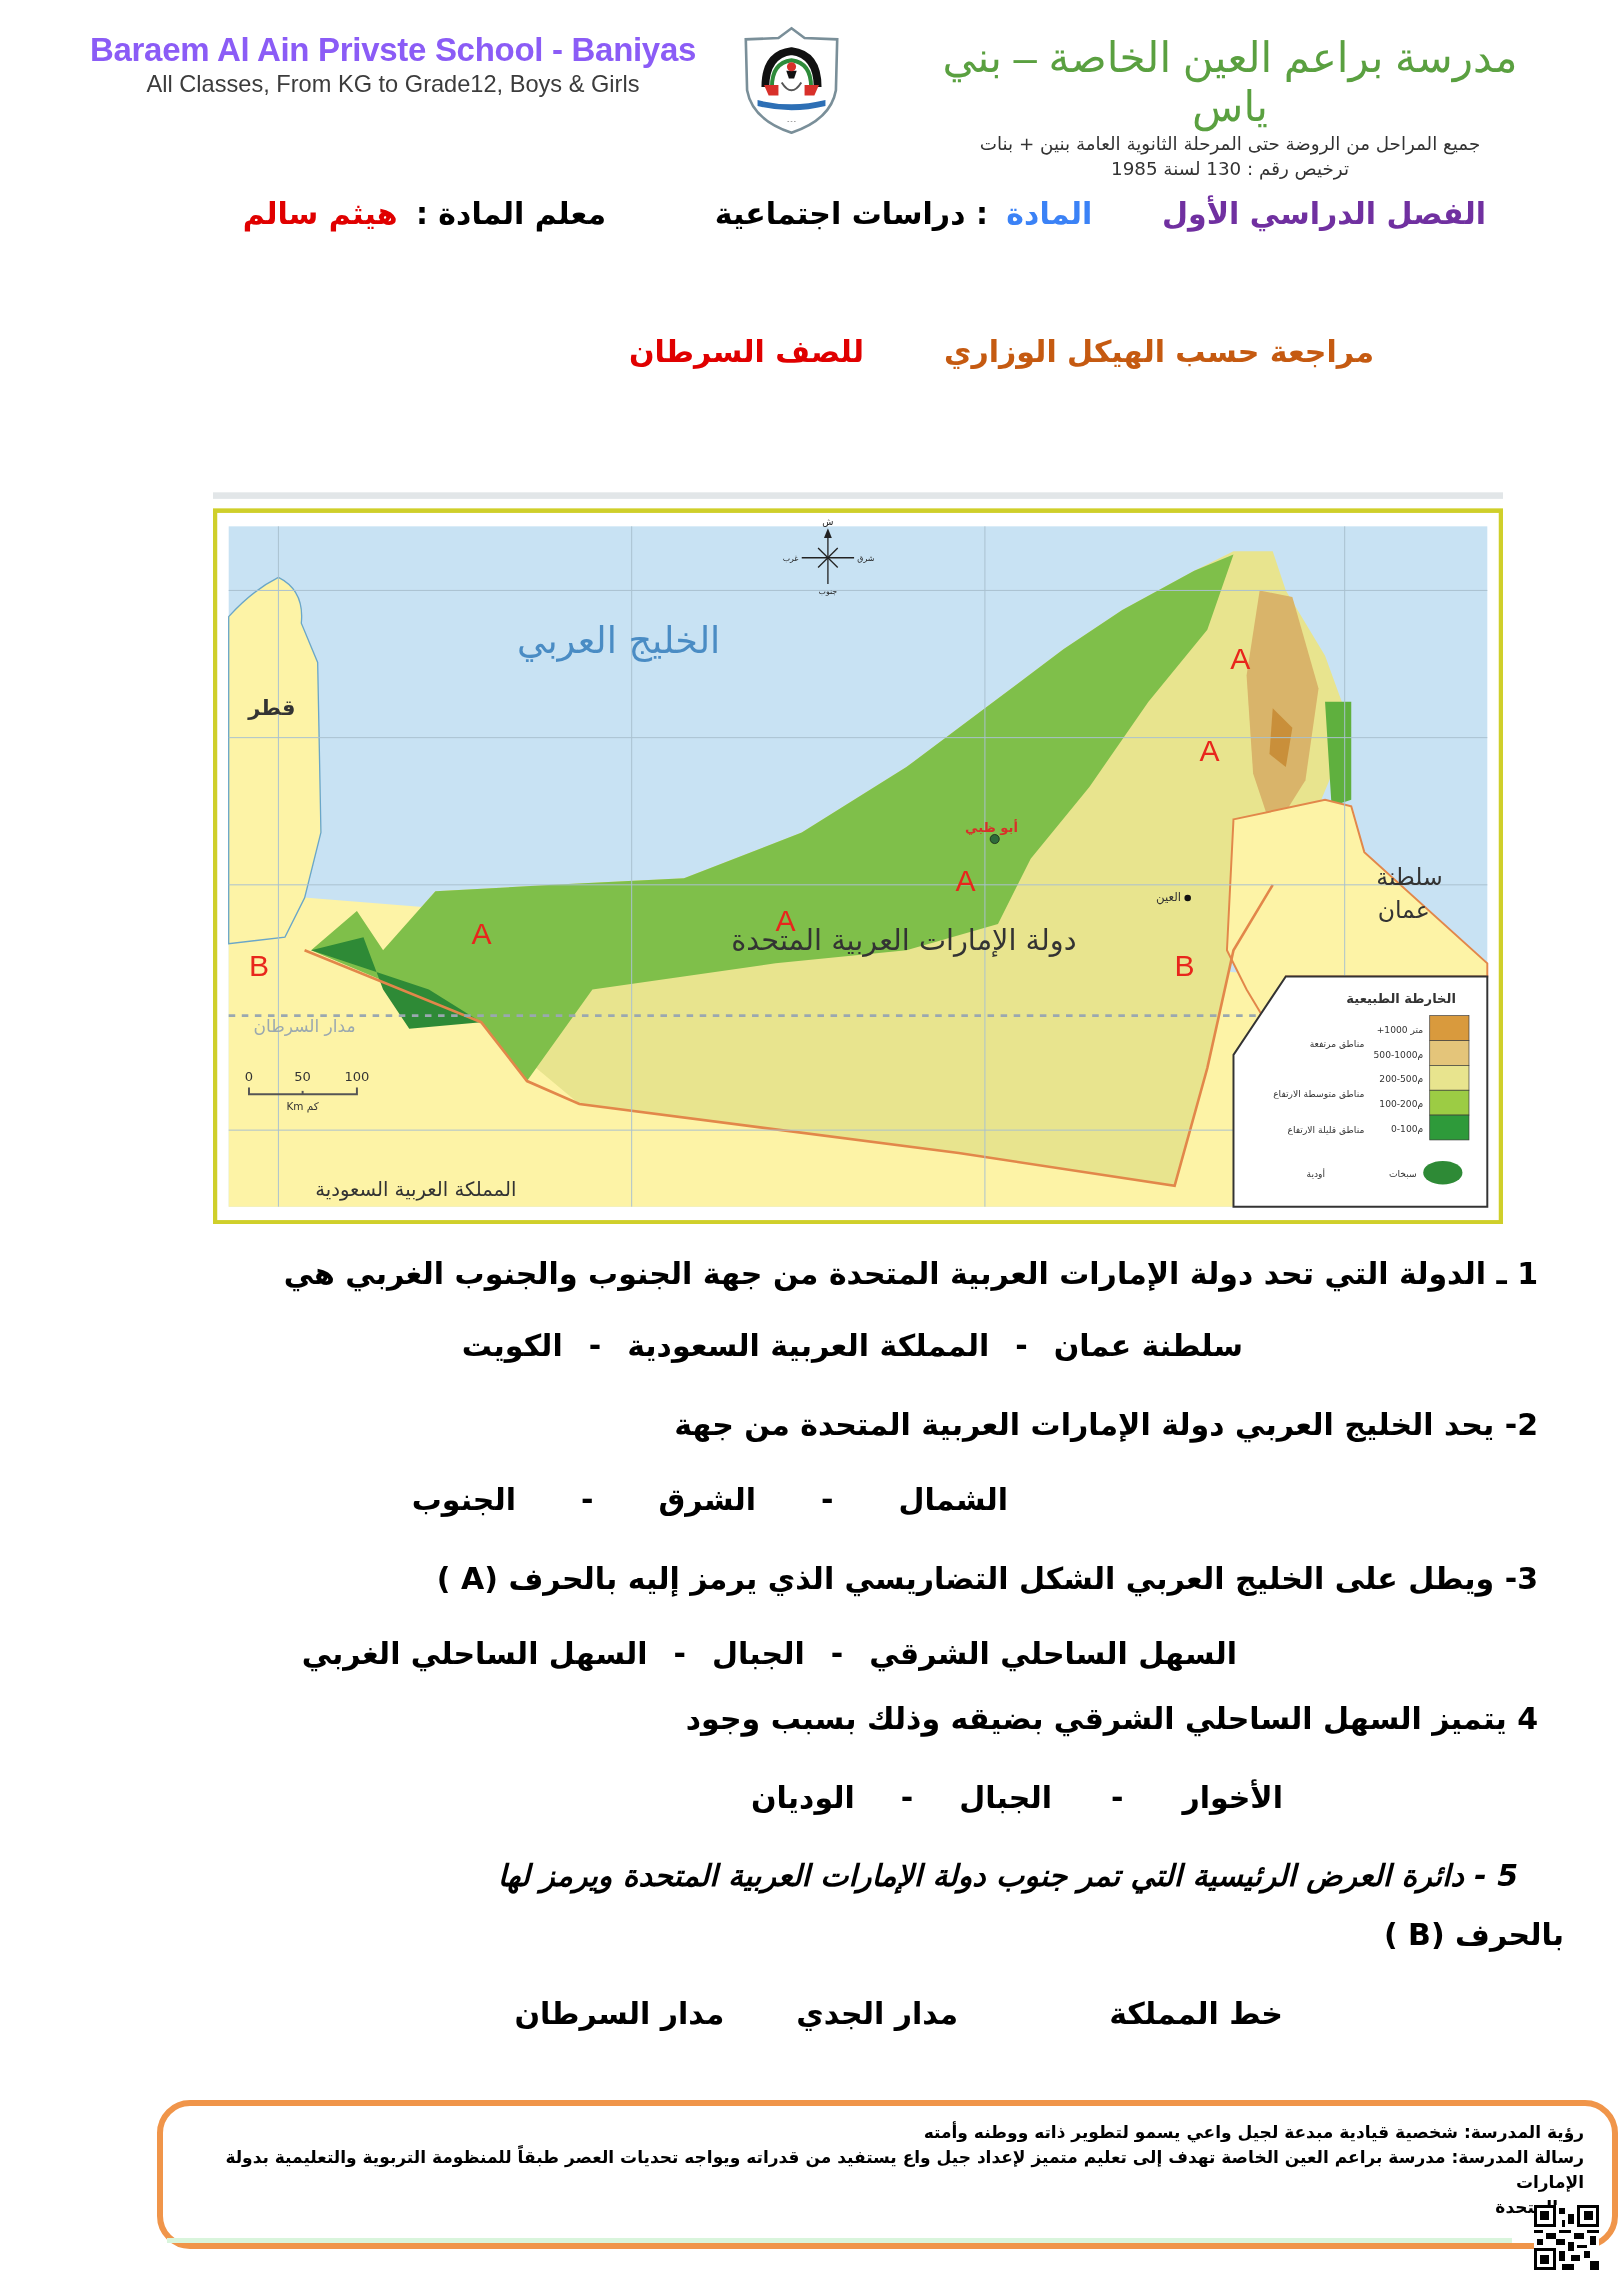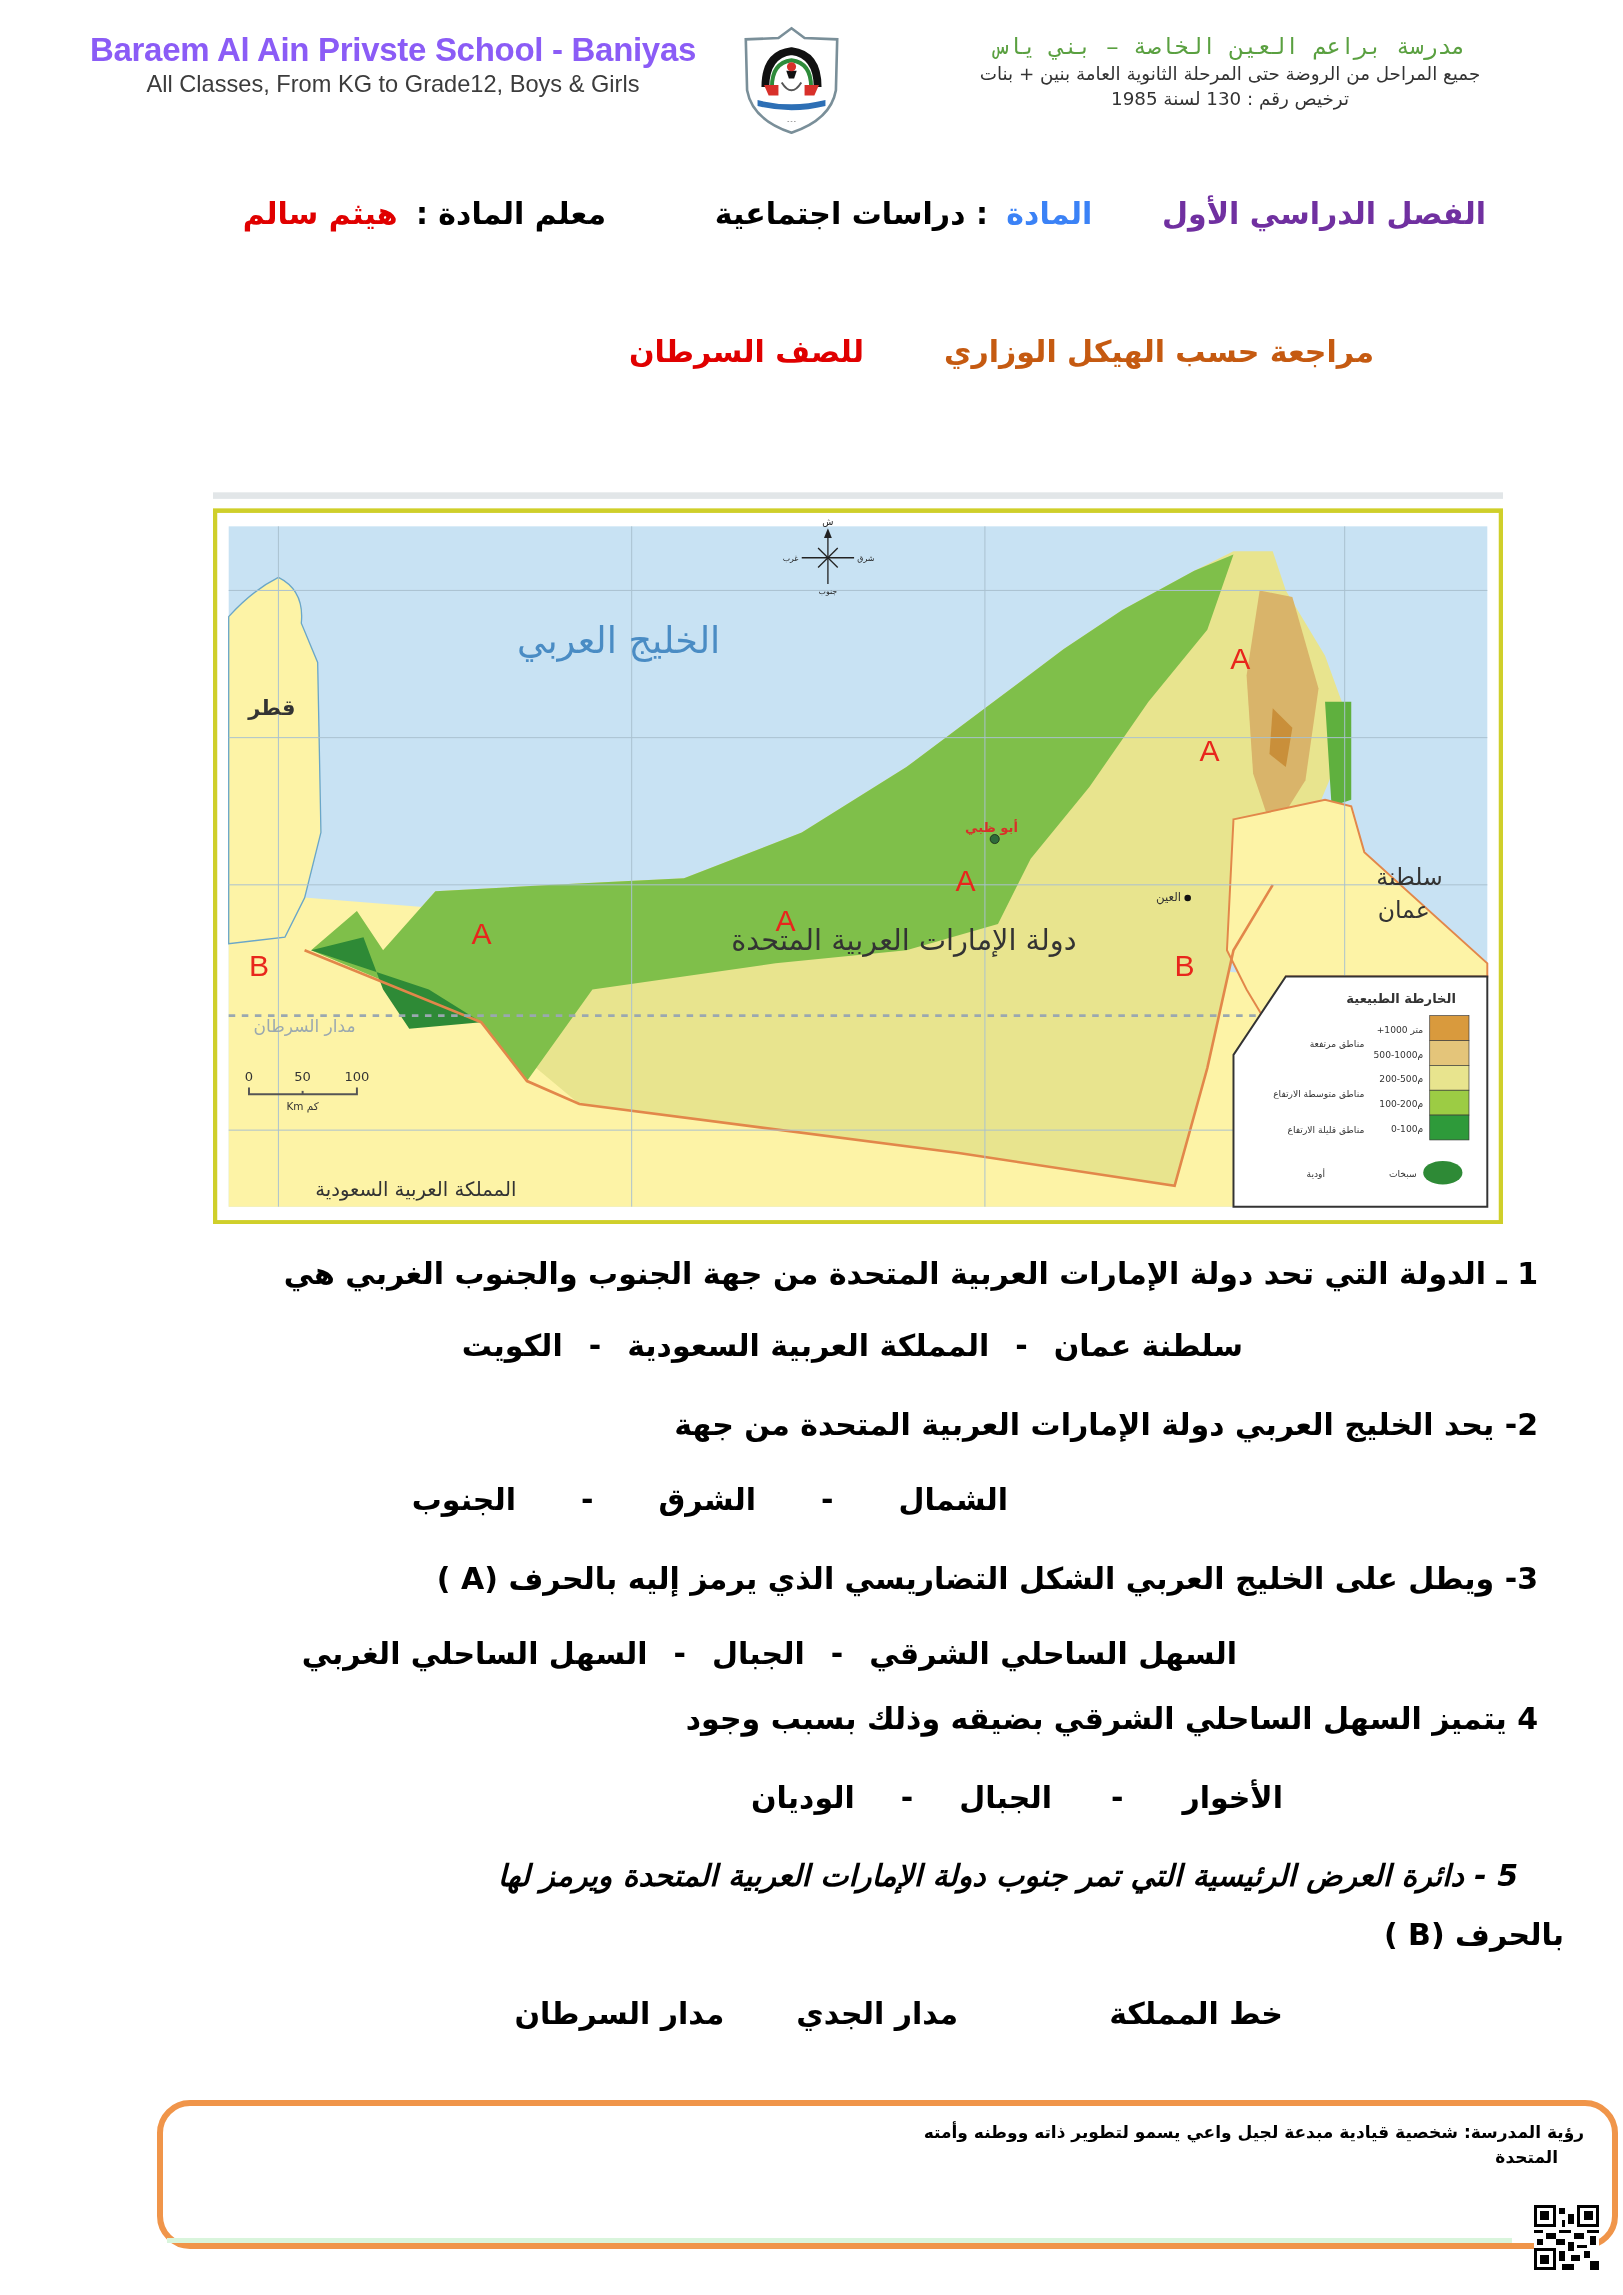--- a/index.html
+++ b/index.html
@@ -3,21 +3,21 @@
 <meta charset="utf-8">
 <style>
   html, body { margin:0; padding:0; background:#ffffff; }
   body { width:1623px; height:2295px; position:relative; overflow:hidden; font-family:"DejaVu Sans", sans-serif; }
   .abs { position:absolute; }
   .header-en { left:79px; top:31px; width:628px; text-align:center; }
   .school-en { font-family:"Liberation Sans", sans-serif; font-weight:bold; color:#8b5cf6; font-size:33px; letter-spacing:-0.3px; }
   .sub-en { font-family:"Liberation Sans", sans-serif; color:#3c3c3c; font-size:23.6px; line-height:30px; }
   .emblem { left:739px; top:25px; width:105px; height:111px; }
   .header-ar { left:903px; top:33px; width:654px; text-align:center; direction:rtl; }
-  .school-ar { font-family:Liberation Mono, monospace; color:#5aa040; font-size:23px; }
+  .school-ar { font-family:Liberation Sans, sans-serif; color:#5aa040; font-size:42px; }
   .sub-ar { font-family:"DejaVu Sans", sans-serif; color:#333; font-size:18.3px; line-height:25px; }
   .meta-row { top:196px; right:137px; direction:rtl; font-family:"DejaVu Sans", sans-serif; font-weight:bold; font-size:30px; white-space:nowrap; }
   .meta-row span { margin-left:7.9px; }
   .purple { color:#7030a0; }
   .lblue { color:#3b82f6; }
   .black { color:#000; }
   .red { color:#e00000; }
   .brown { color:#c55a11; }
   .review-row { top:334px; right:249px; direction:rtl; font-family:"DejaVu Sans", sans-serif; font-weight:bold; font-size:30px; white-space:nowrap; }
   .map-frame { left:213px; top:492px; width:1290px; height:732px; }
@@ -216,20 +216,21 @@
   <span style="display:inline-block;width:151px"></span>
   <span>مدار الجدي</span>
   <span style="display:inline-block;width:72px"></span>
   <span>مدار السرطان</span>
 </div>
 
 <div class="abs footer-box"></div>
 <div class="abs footer-line"></div>
 <div class="abs footer-text">
   <div>رؤية المدرسة: شخصية قيادية مبدعة لجيل واعي يسمو لتطوير ذاته ووطنه وأمته</div>
+  <div>رسالة المدرسة: مدرسة براعم العين الخاصة تهدف إلى تعليم متميز لإعداد جيل واع يستفيد من قدراته ويواجه تحديات العصر طبقاً للمنظومة التربوية والتعليمية بدولة الإمارات</div>
   <div style="padding-right:26px">المتحدة</div>
 </div>
 <svg class="abs qr" viewBox="0 0 21 21" shape-rendering="crispEdges">
   <rect width="21" height="21" fill="#fff"></rect>
   <g fill="#000">
     <rect x="0" y="0" width="7" height="7"></rect>
       <rect x="1" y="1" width="5" height="5" fill="#fff"></rect>
       <rect x="2" y="2" width="3" height="3"></rect>
     <rect x="14" y="0" width="7" height="7"></rect>
       <rect x="15" y="1" width="5" height="5" fill="#fff"></rect>

